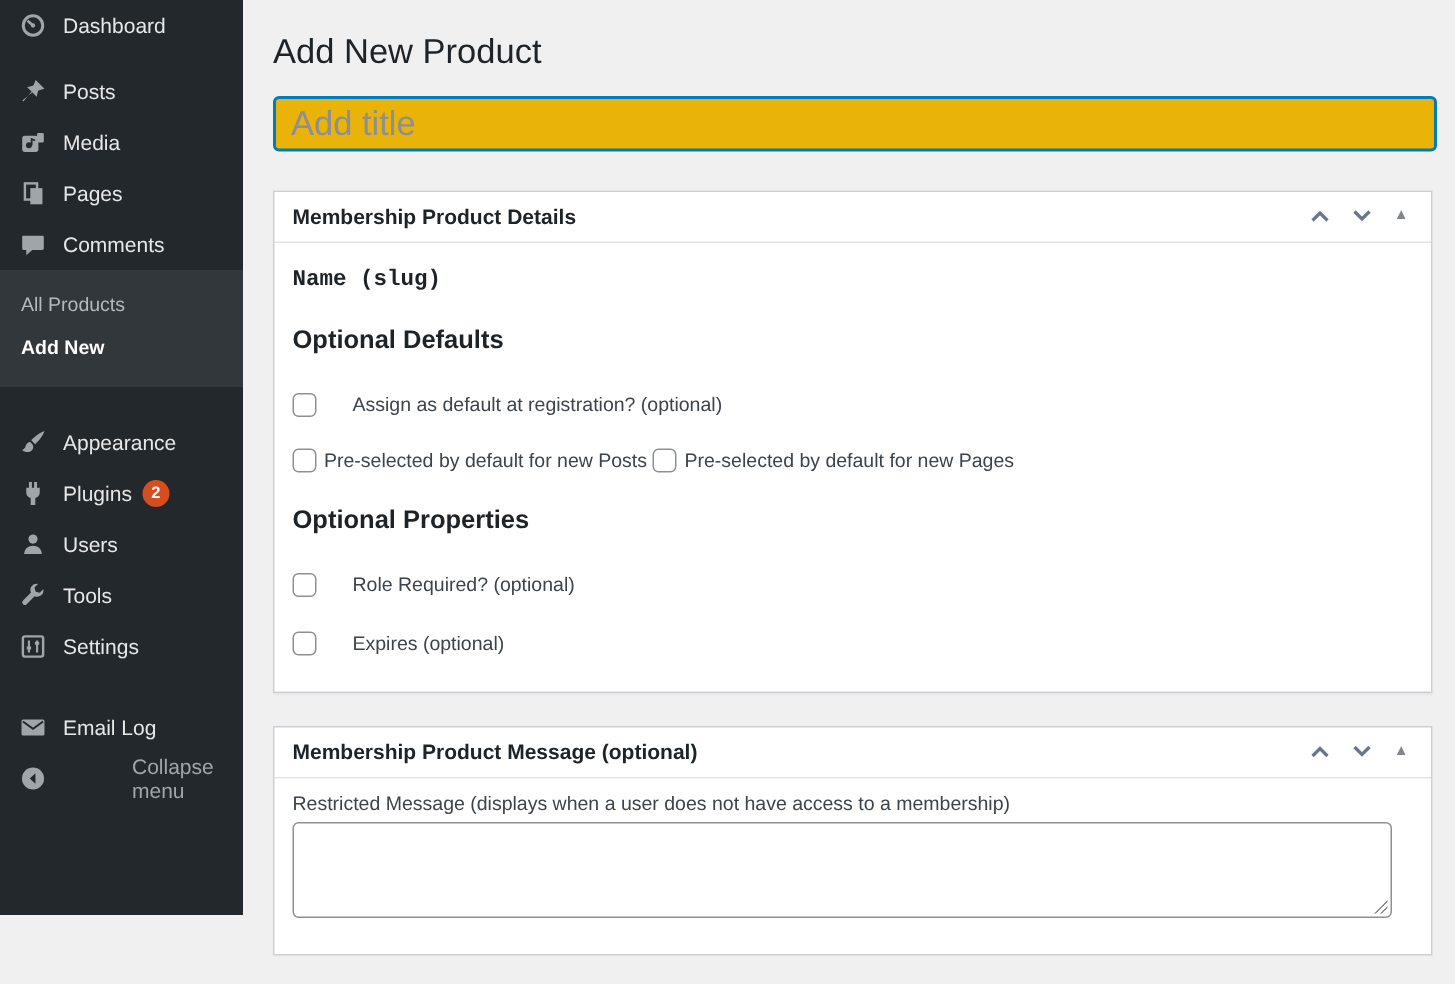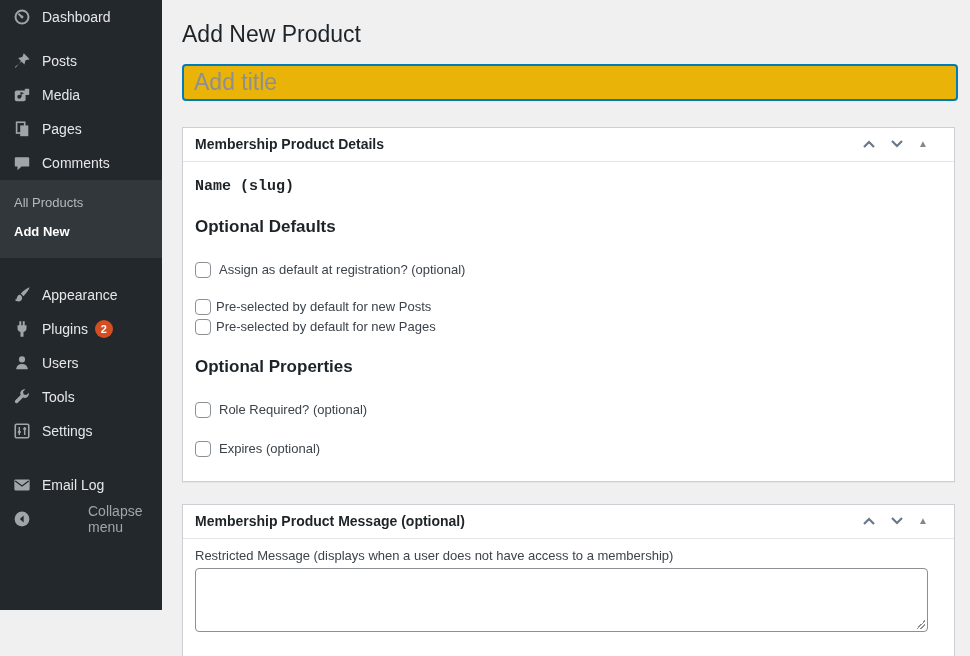--- a/index.html
+++ b/index.html
@@ -60,43 +60,43 @@
   .title-input::placeholder { color:#8c8f94; opacity:1; }
 
   .postbox {
     background:#fff; border:1px solid #ccd0d4; margin-top:26px;
     width:calc(100% - 3px);
     box-shadow:0 1px 1px rgba(0,0,0,.04);
   }
   .postbox.second { margin-top:22px; }
   .postbox-header {
     display:flex; justify-content:space-between; align-items:center;
-    height:34px; padding:0 19px 0 12px; border-bottom:1px solid #e3e5e8;
+    height:34px; padding:0 8px 0 12px; border-bottom:1px solid #e3e5e8;
   }
   .postbox-title { margin:0; font-size:14px; font-weight:700; color:#1d2327; }
   .handle-actions { display:flex; align-items:center; }
   .handle-btn {
     background:none; border:none; padding:2px 7px; cursor:pointer;
     display:flex; align-items:center; line-height:1;
   }
   .toggle-glyph { font-size:10px; color:#82878c; }
 
   .inside { padding:0 12px 24px; font-size:13px; color:#3c434a; }
   .section-heading { margin:22px 0 0; font-size:17px; font-weight:700; color:#1d2327; }
   .section-heading.slug { font-size:15px; margin-top:16px;font-family:Liberation Mono, monospace; }
 
-  .cb-row { display:flex; align-items:center; gap:8px; cursor:pointer; }
+  .cb-row { display:flex; align-items:center; gap:24px; cursor:pointer; }
   .cb-row.mt-lg { margin-top:25px; }
   .cb-row.mt-md { margin-top:23px; }
   .cb-row input[type=checkbox] {
     appearance:none; -webkit-appearance:none; margin:0;
     width:16px; height:16px; border:1px solid #8c8f94; border-radius:4px;
     background:#fff; flex:0 0 16px; cursor:pointer;
   }
-  .cb-stack { margin-top:21px; display:flex; flex-direction:column; gap:4px; }
+  .cb-stack { margin-top:21px; display:flex; flex-direction:row; gap:4px; }
   .cb-stack .cb-row { gap:5px; }
 
   .ta-label { margin:9px 0 5px; font-size:13px; color:#3c434a; }
   .ta-wrap { position:relative; width:calc(100% - 14px); }
   .restricted-textarea {
     display:block; width:100%; height:64px; resize:none;
     border:1px solid #8c8f94; border-radius:4px; background:#fff;
     font-family:"Liberation Sans",sans-serif; font-size:13px; padding:4px 6px;
   }
   .ta-wrap::after {

